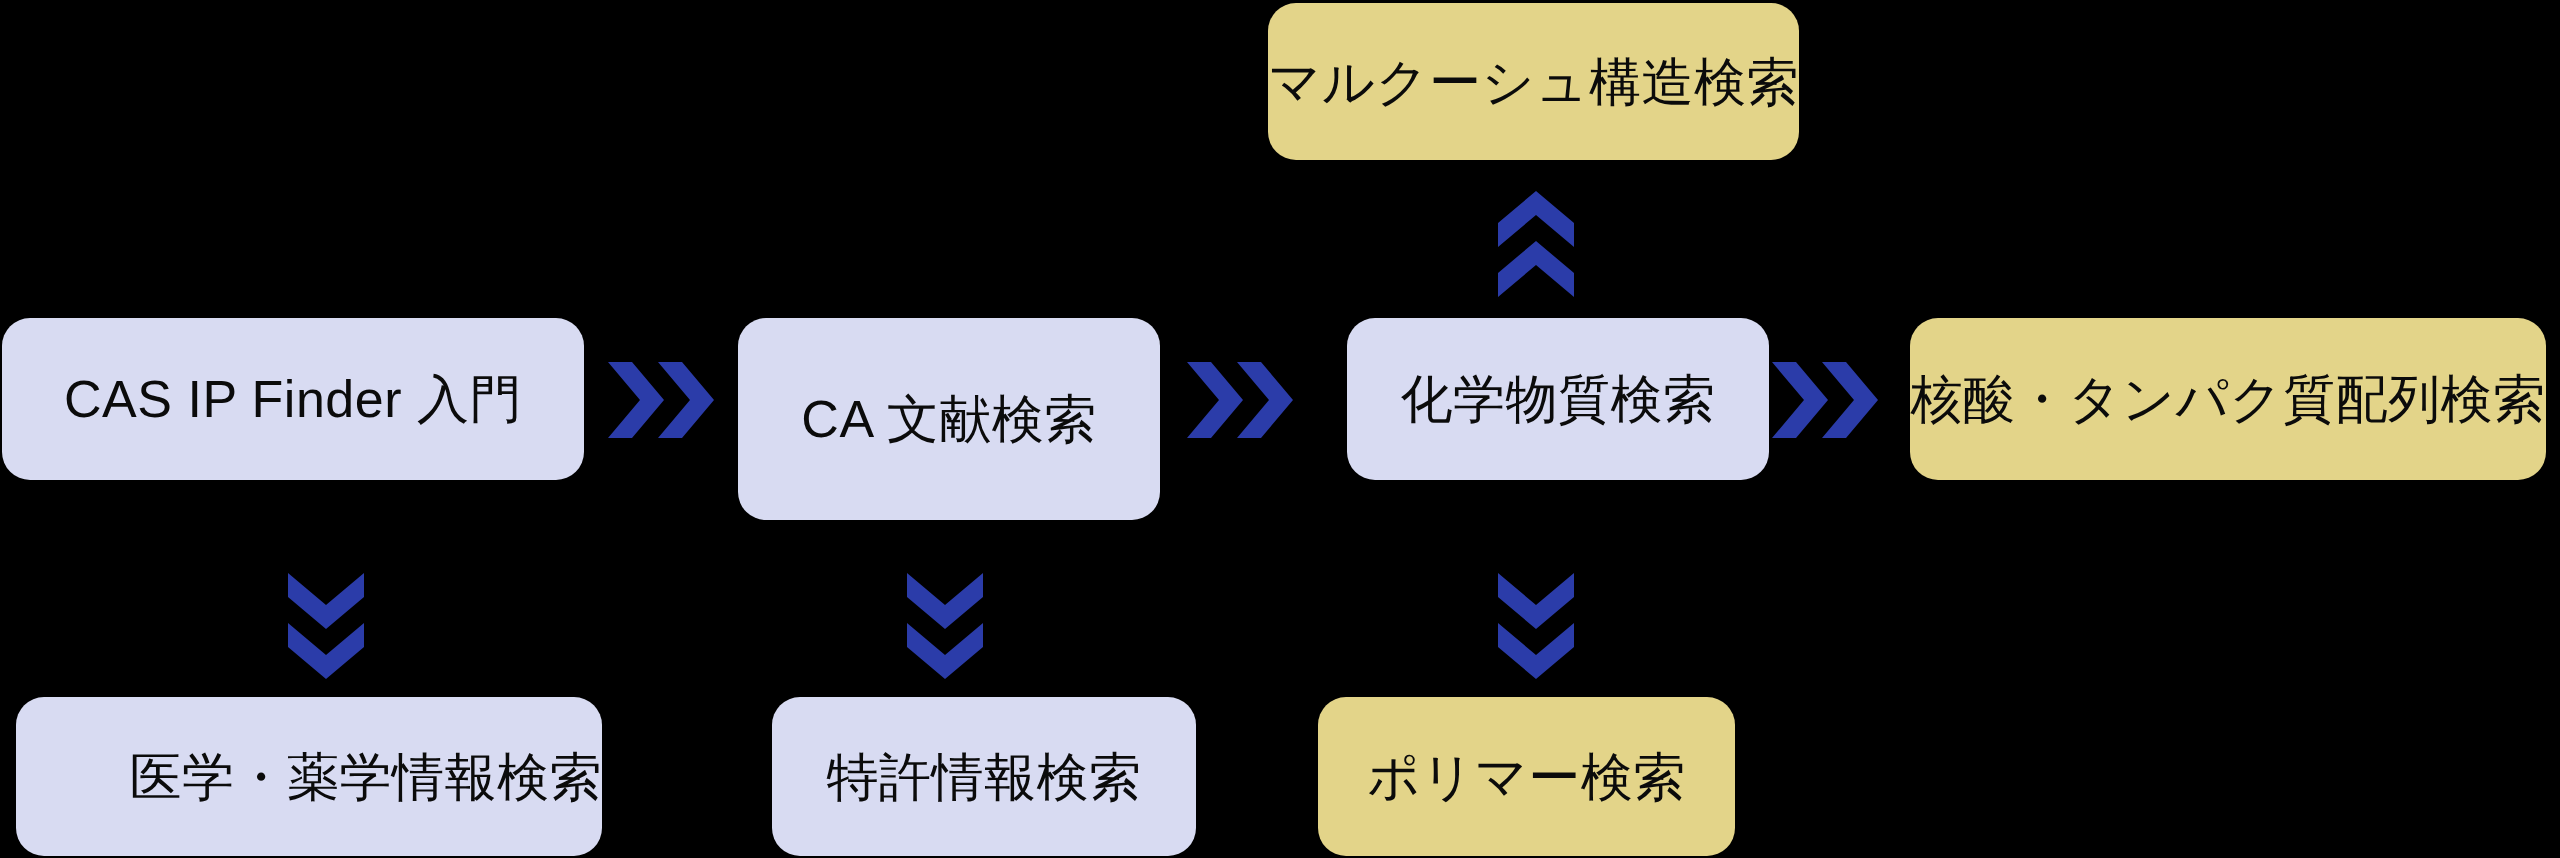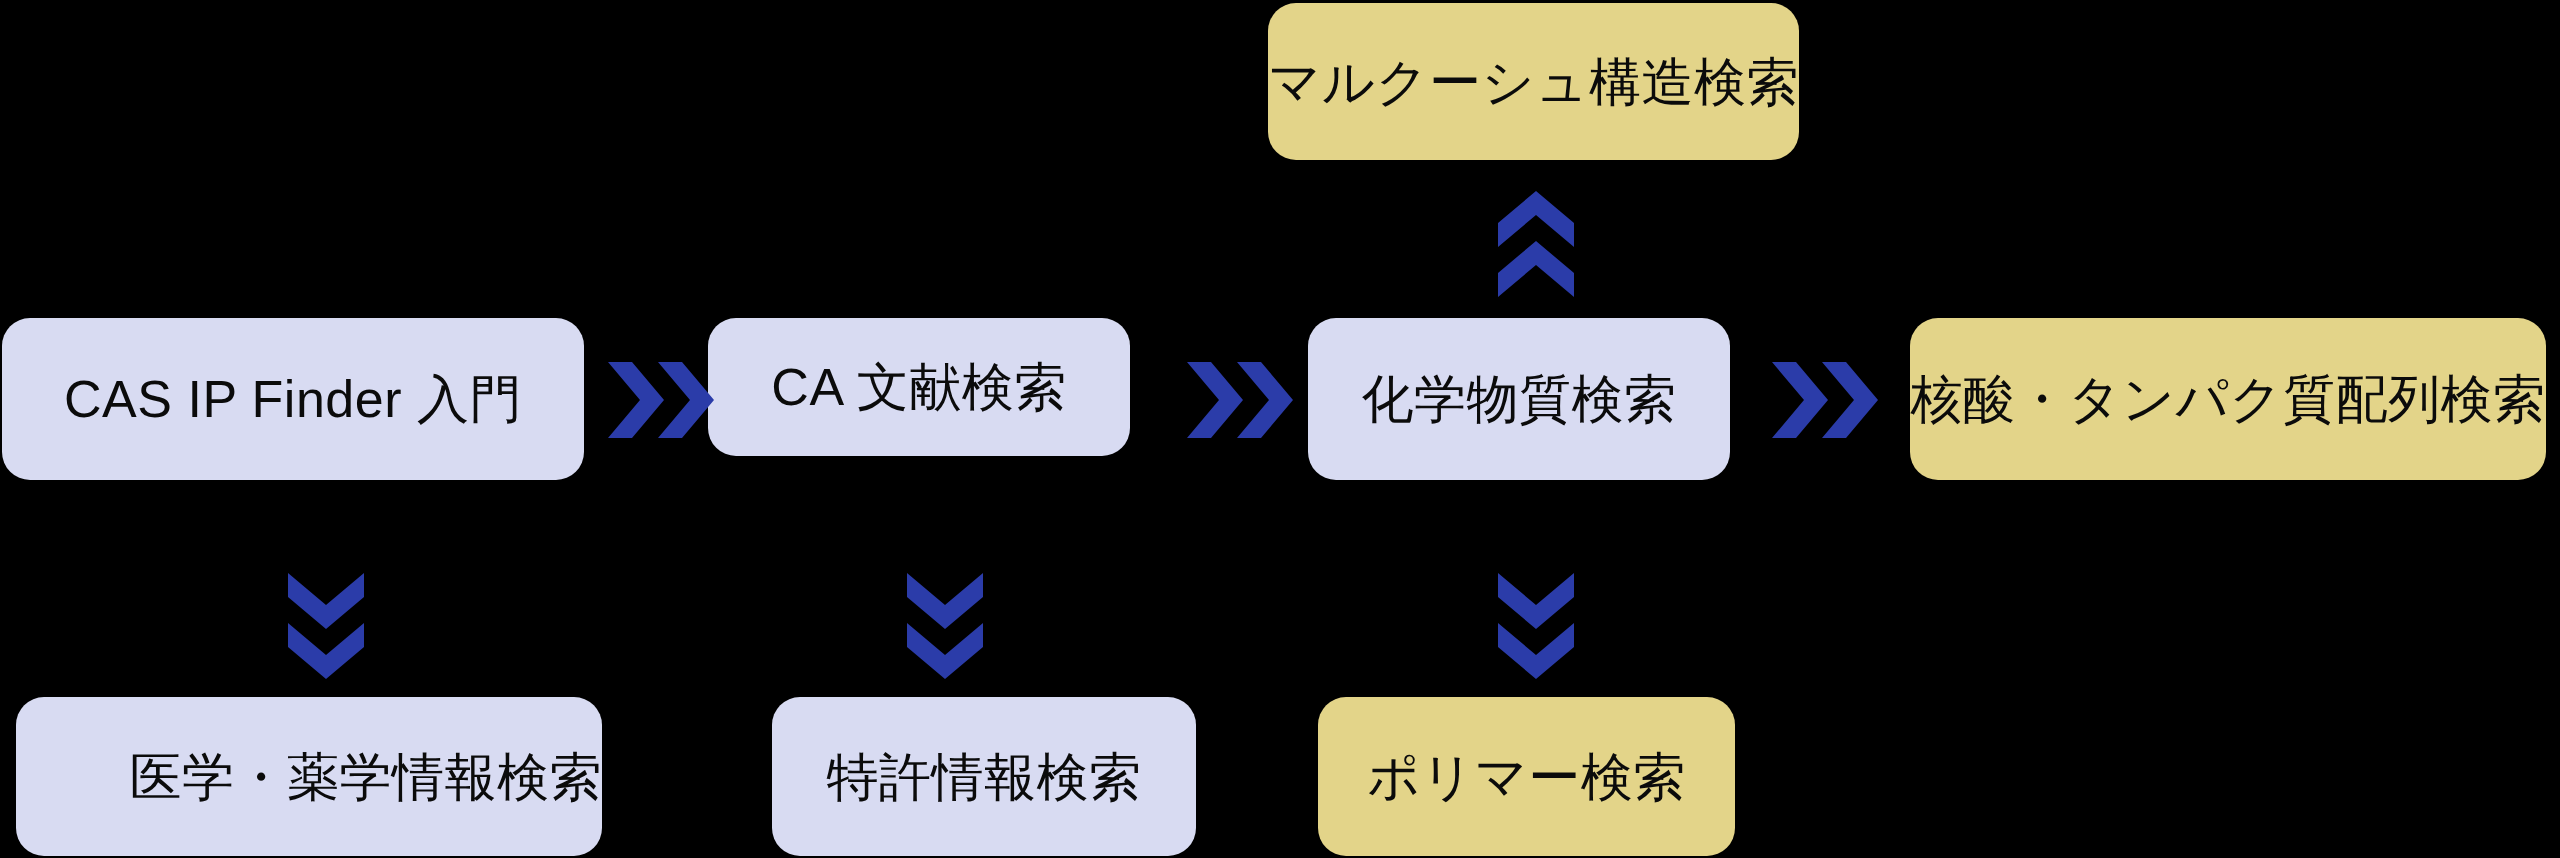--- a/index.html
+++ b/index.html
@@ -18,22 +18,22 @@
     font-size:52px;
     line-height:1;
     white-space:nowrap;
     letter-spacing:0.5px;
   }
   .lavender{background:var(--node-lavender,#D8DBF2);}
   .yellow{background:var(--node-yellow,#E3D489);}
 
   .top-node   {left:1268px;top:3px;  width:531px;height:157px;}
   .n-intro    {left:2px;   top:318px;width:582px;height:162px;}
-  .n-ca       {left:708px; top:318px;width:422px;height:138px;}
-  .n-chem     {left:1308px;top:318px;width:422px;height:162px;}
+  .n-ca       {left:738px; top:318px;width:422px;height:202px;}
+  .n-chem     {left:1347px;top:318px;width:422px;height:162px;}
   .n-seq      {left:1910px;top:318px;width:636px;height:162px;}
   .n-med      {left:16px;   top:697px;width:586px;height:159px;justify-content:flex-end;}
   .n-patent   {left:772px; top:697px;width:424px;height:159px;}
   .n-polymer  {left:1318px;top:697px;width:417px;height:159px;}
 
   .chevron{
     position:absolute;
     width:106px;height:76px;
     fill:var(--chevron-blue,#2B3CA9);
   }

